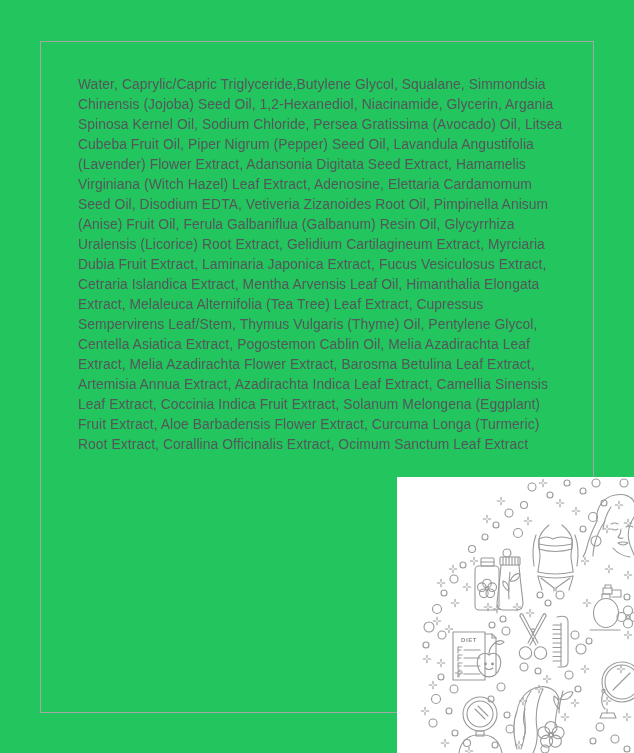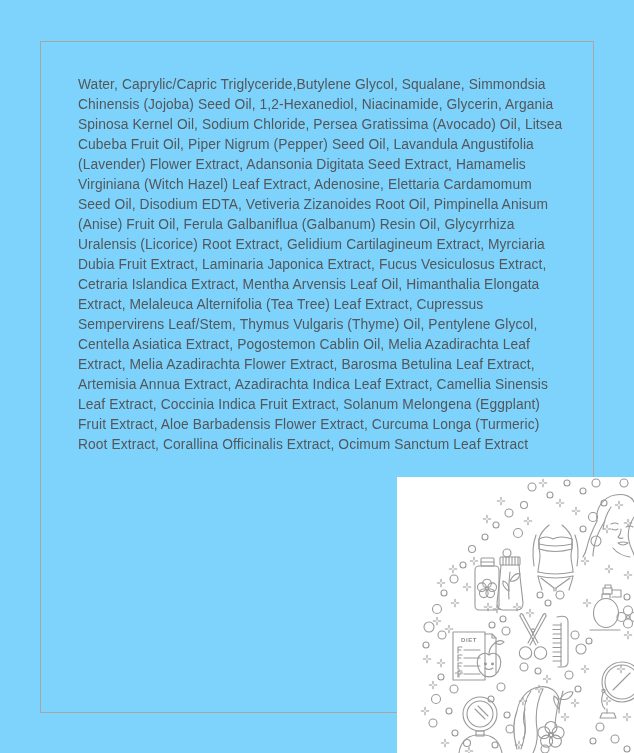--- a/index.html
+++ b/index.html
@@ -1,19 +1,19 @@
 <!DOCTYPE html>
 <html><head>
 <meta charset="utf-8">
 <style>
   html,body{margin:0;padding:0;background:#ffffff;}
   .screen{
     position:relative;
     width:634px;height:753px;
-    background:#7dd3fc;
+    background:#22c55e;
     overflow:hidden;
     font-family:"Liberation Sans", sans-serif;
   }
   .frame{
     position:absolute;
     left:40px;top:41px;
     width:552px;height:670px;
     border:1px solid #a6a6a6;
     background:transparent;
   }

